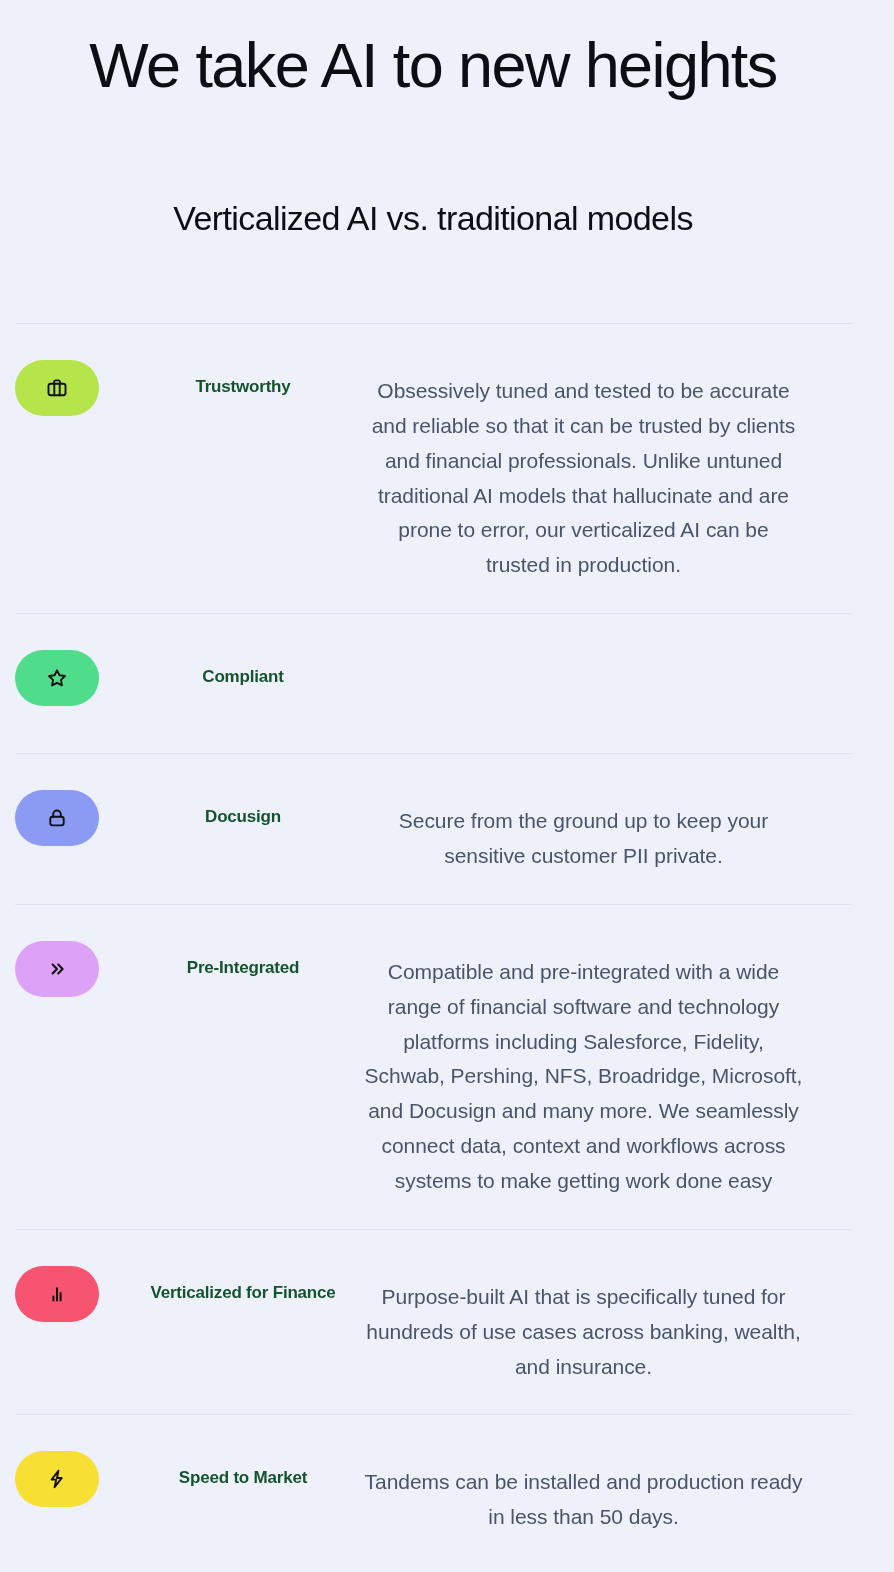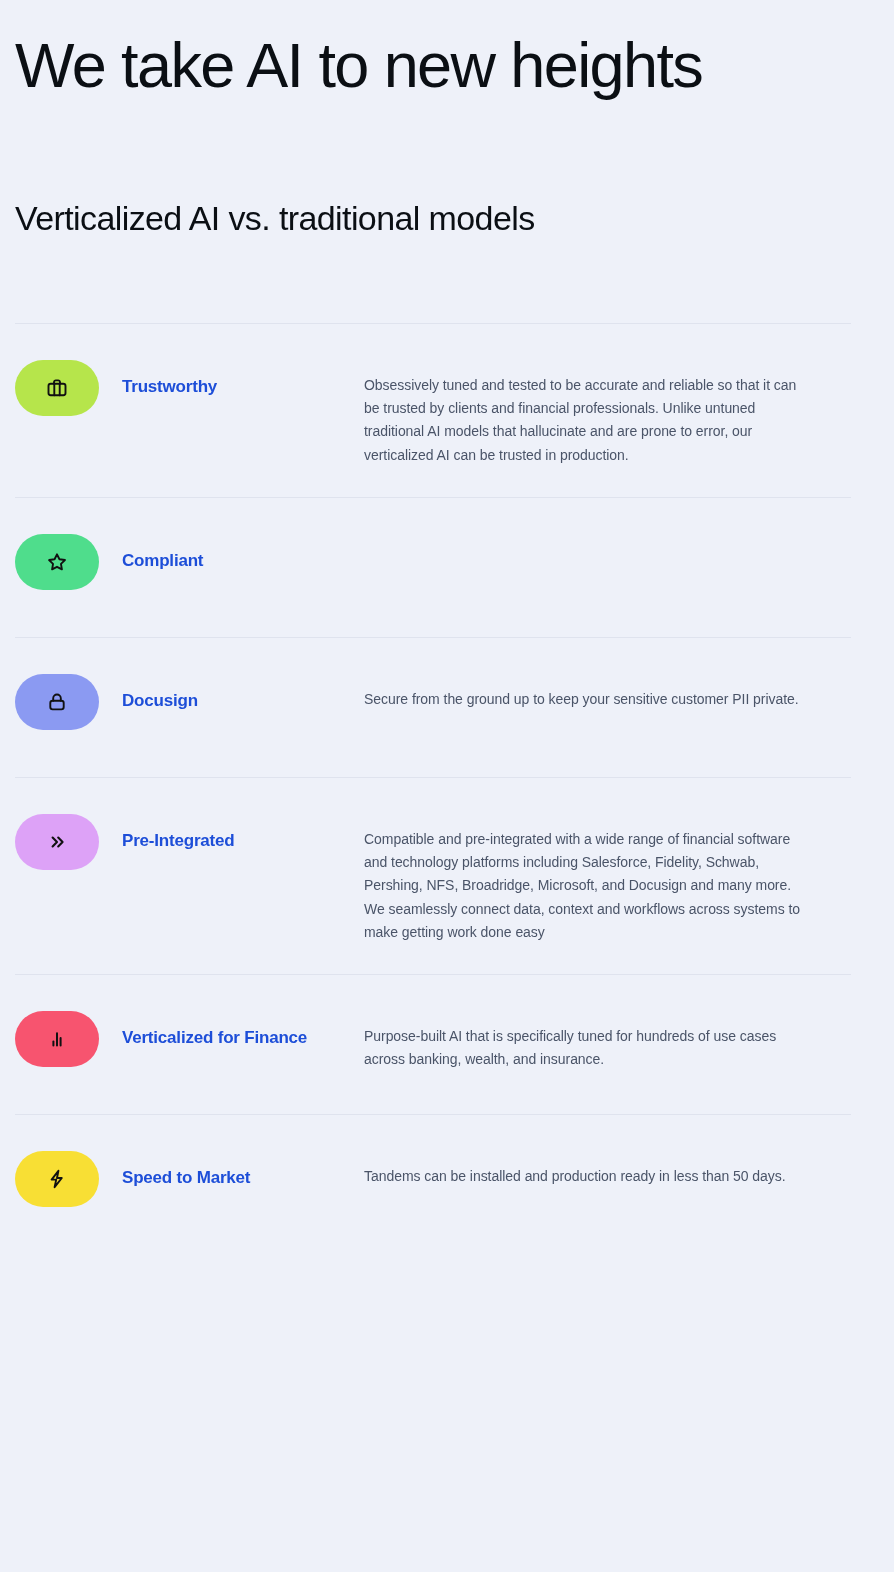--- a/index.html
+++ b/index.html
@@ -14,20 +14,21 @@
     font-family: "Liberation Sans", sans-serif;
     color: #0d1117;
     overflow: hidden;
   }
 
   .page {
     width: 866px;
     height: 1572px;
     position: relative;
     padding: 0 15px;
+    text-align: center;
   }
 
   
   .hero-title {
     font-size: 63px;
     line-height: 1.05;
     font-weight: 400;
     letter-spacing: -1.6px;
     color: #0b0f14;
     padding-top: 32px;
@@ -77,27 +78,27 @@
   .icon-pill svg {
     display: block;
   }
 
   .label-cell {
     flex: 0 0 242px;
     font-size: 17px;
     font-weight: 700;
     line-height: 1.35;
     letter-spacing: -0.2px;
-    color: #1d4ed8;
+    color: #14532d;
     padding-top: 18px;
   }
 
   .desc-cell {
     flex: 1 1 auto;
-    font-size: 14px;
+    font-size: 21px;
     line-height: 1.66;
     color: #4a5468;
     padding-top: 16px;
     padding-right: 48px;
     letter-spacing: -0.05px;
   }
 </style>
 </head>
 <body>
 

